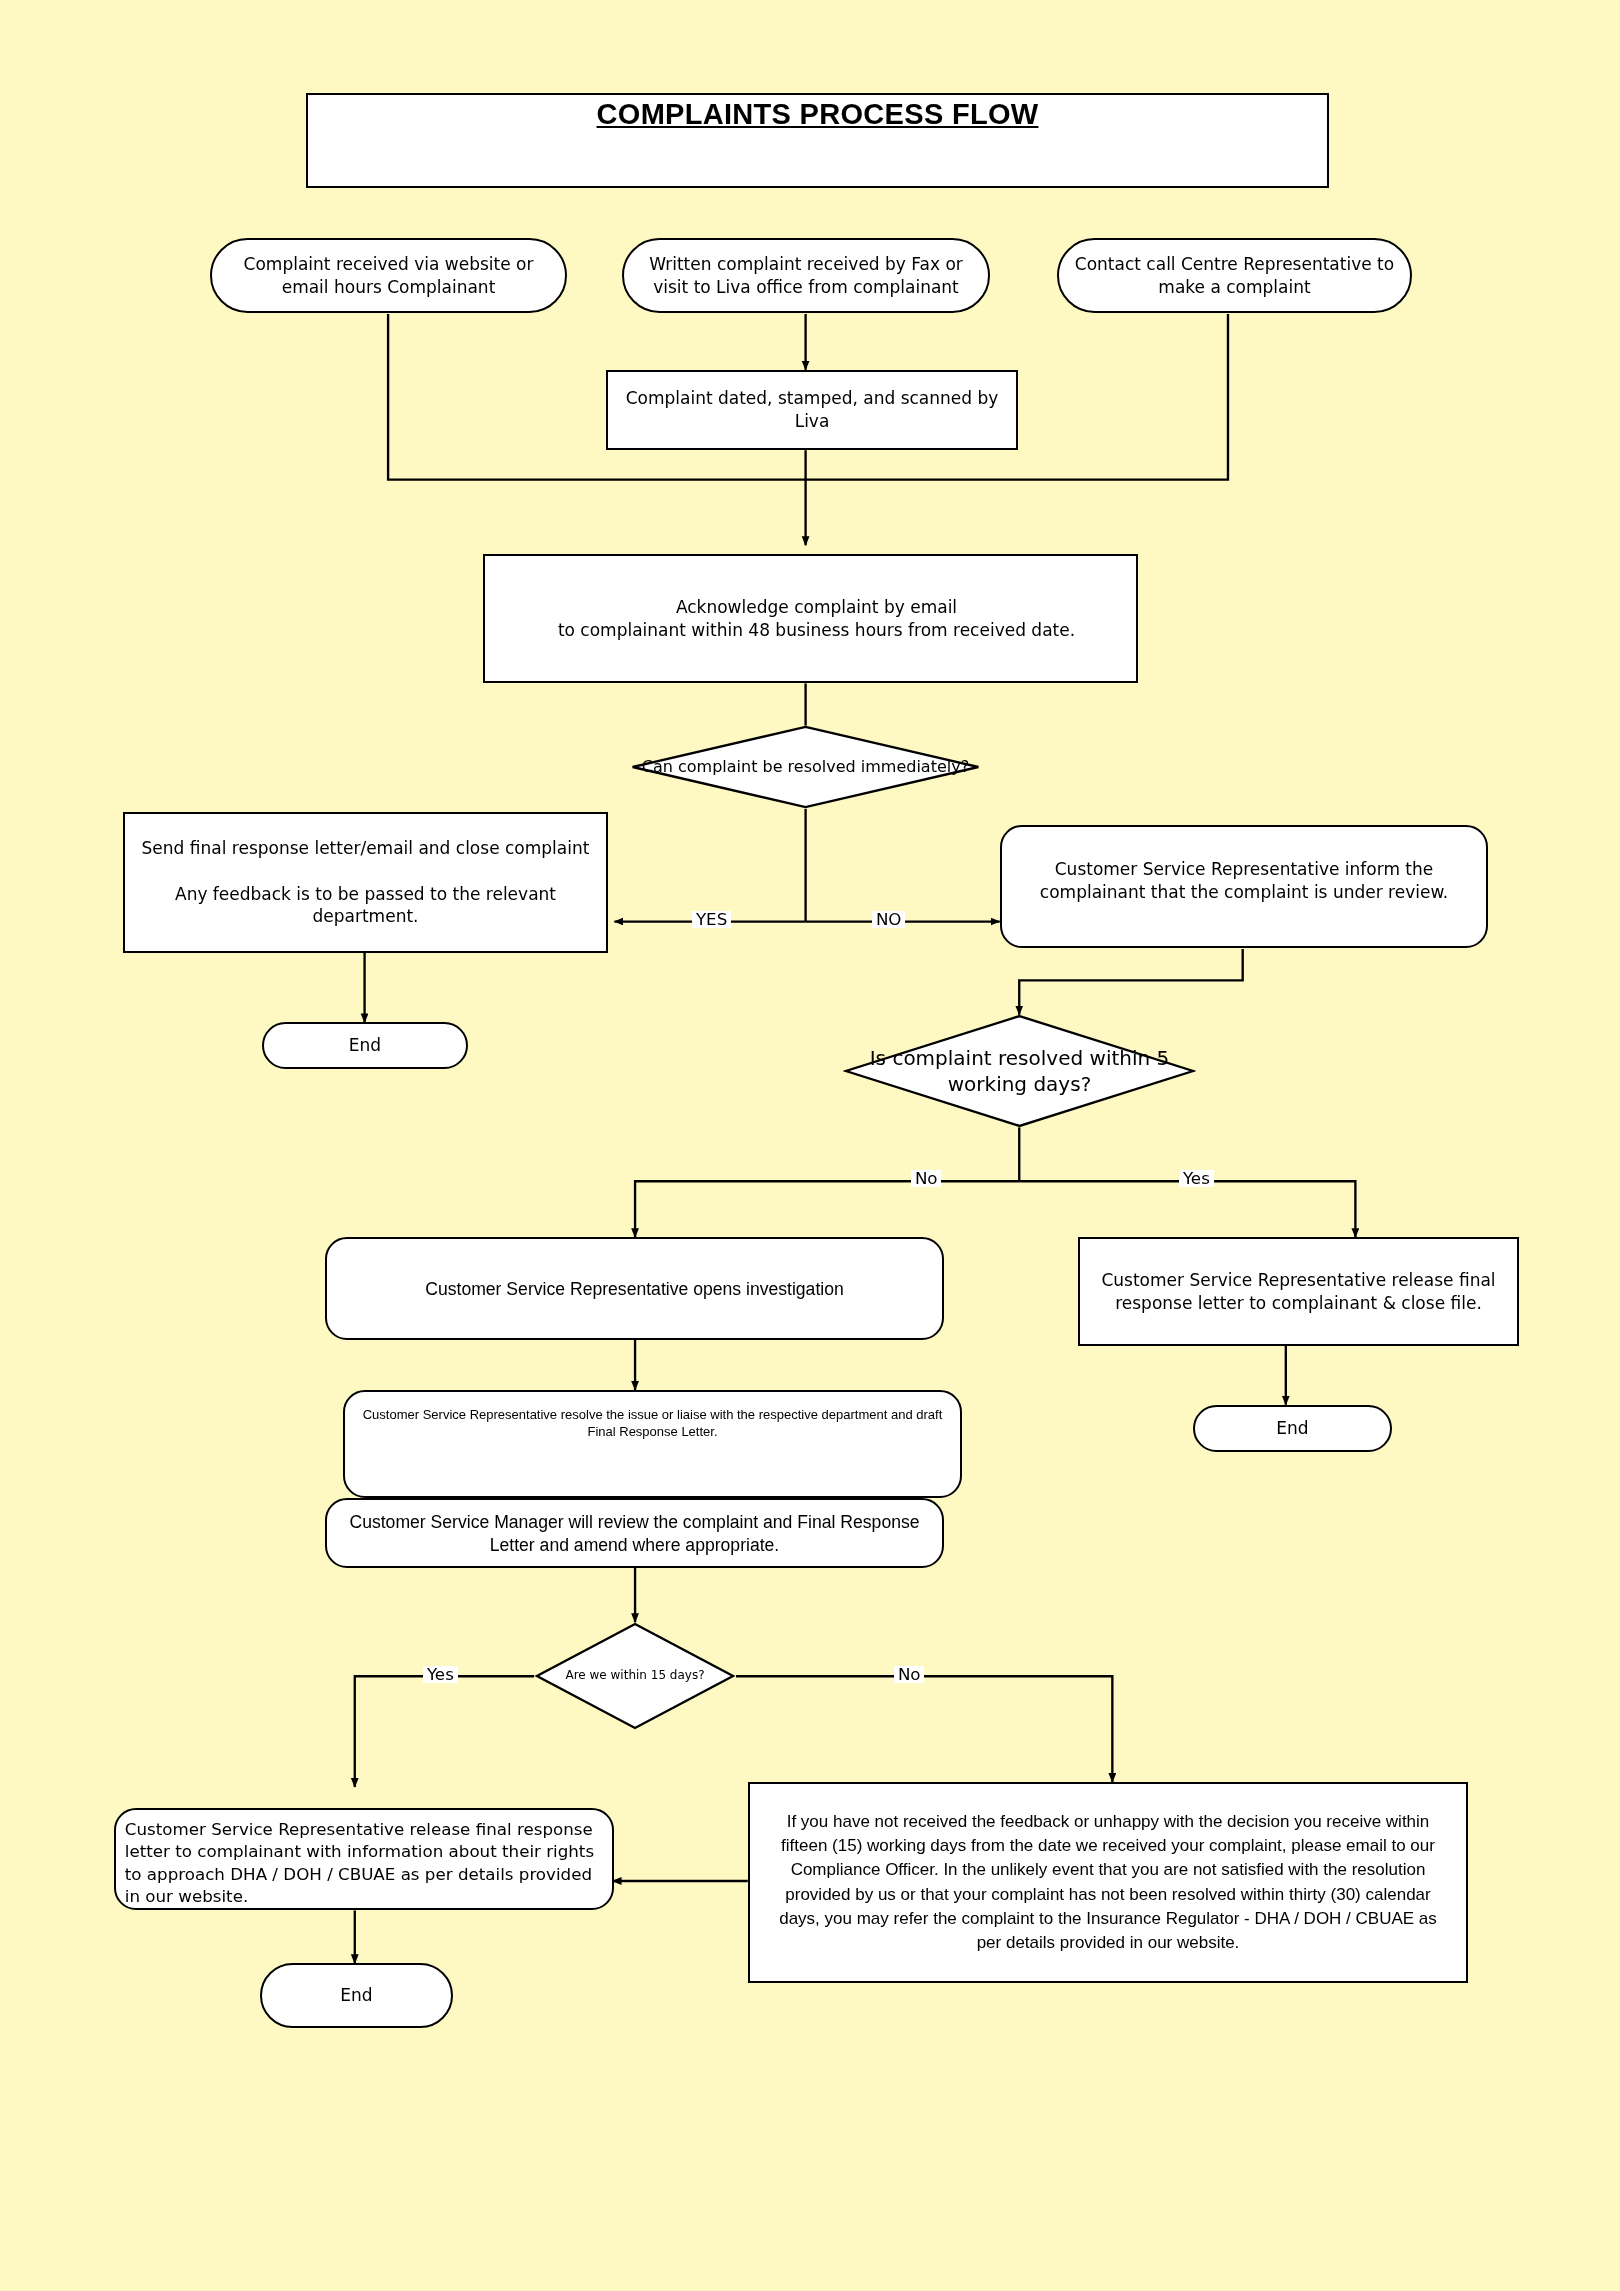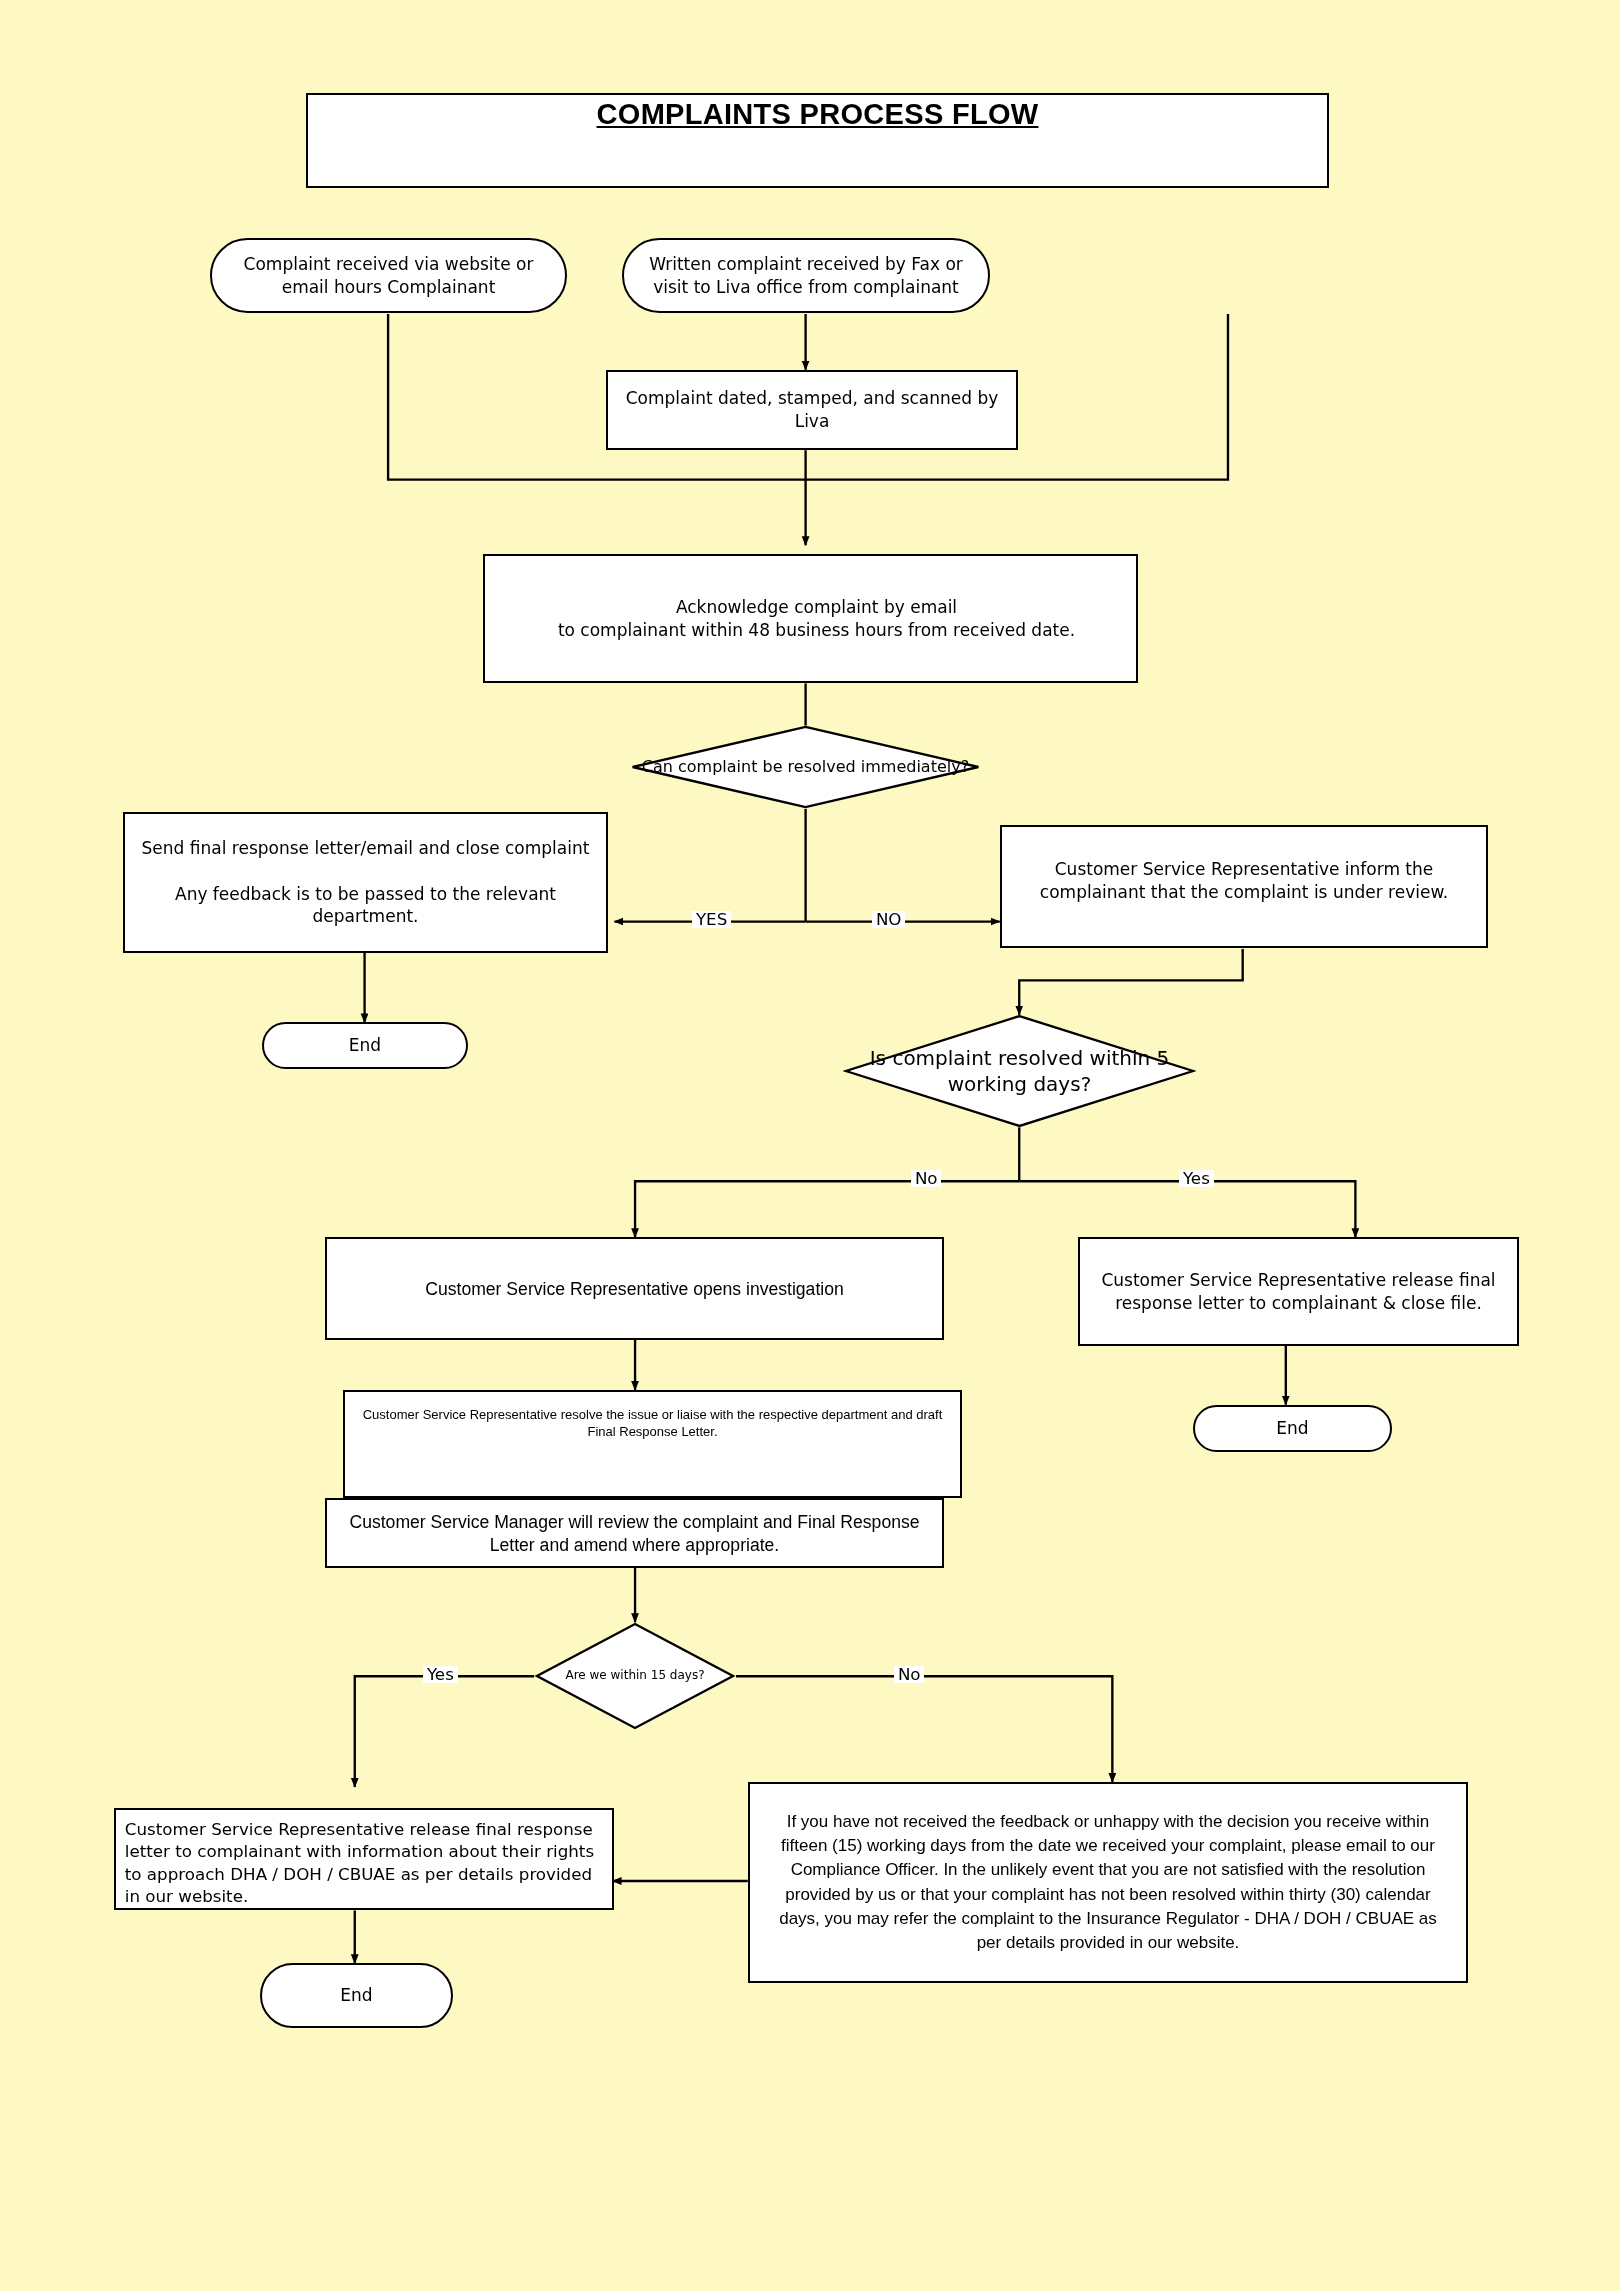--- a/index.html
+++ b/index.html
@@ -51,21 +51,21 @@
     font-weight: bold;
     font-size: 29px;
     text-decoration: underline;
     letter-spacing: 0.3px;
     padding-top: 17.6px;
     font-family: "Liberation Sans", sans-serif;
   }
   .f-dejavu { font-family: "DejaVu Sans", sans-serif; }
   .f-lib    { font-family: "Liberation Sans", sans-serif; }
   .align-left .txt { text-align: left; padding-left: 8.8px; padding-right: 5.9px; }
-  .align-top { align-items: flex-start; }
+  .align-top { align-items: flex-start; border-radius: 22px; }
 
   .diamond {
     position: absolute;
     z-index: 3;
   }
   .diamond svg { position: absolute; left: 0; top: 0; }
   .diamond .dtext {
     position: absolute;
     left: 0; top: 0;
     width: 100%; height: 100%;
@@ -146,20 +146,23 @@
   </div>
 
   <div class="node oval f-dejavu" style="left:210px; top:238px; width:357px; height:75px; font-size:17px;">
     <div class="txt">Complaint received via website or email hours Complainant</div>
   </div>
 
   <div class="node oval f-dejavu" style="left:622px; top:238px; width:368px; height:75px; font-size:17px;">
     <div class="txt">Written complaint received by Fax or visit to Liva office from complainant</div>
   </div>
 
+  <div class="node oval f-dejavu" style="left:1057px; top:238px; width:355px; height:75px; font-size:17px;">
+    <div class="txt">Contact call Centre Representative to make a complaint</div>
+  </div>
 
   <div class="node f-dejavu" style="left:606px; top:370px; width:412px; height:80px; font-size:17px;">
     <div class="txt">Complaint dated, stamped, and scanned by Liva</div>
   </div>
 
   <div class="node f-dejavu" style="left:483px; top:554px; width:655px; height:129px; font-size:17px; white-space:pre-line;padding-left:12px;">
     <div class="txt">Acknowledge complaint by email
 to complainant within 48 business hours from received date.</div>
   </div>
 

